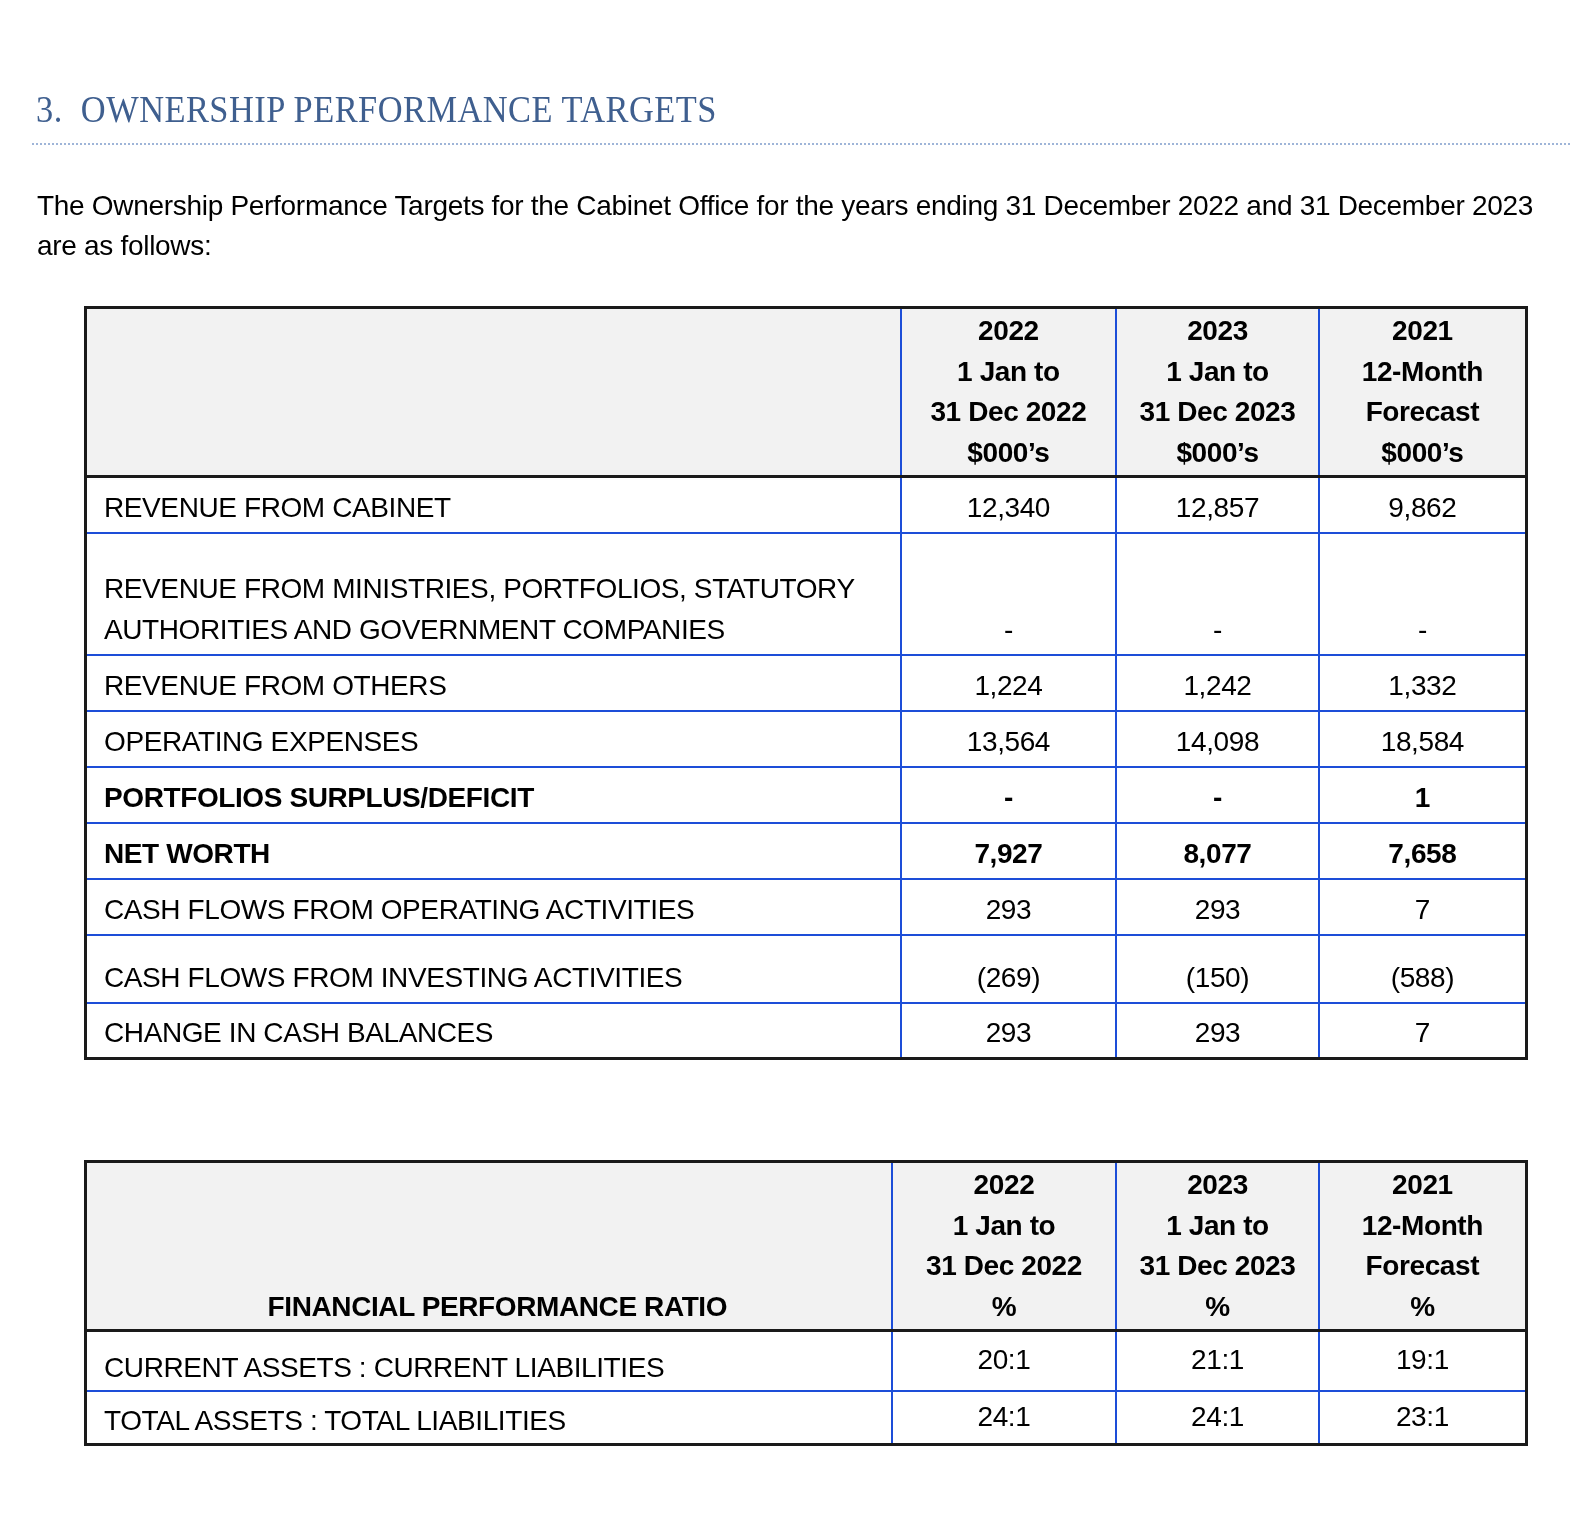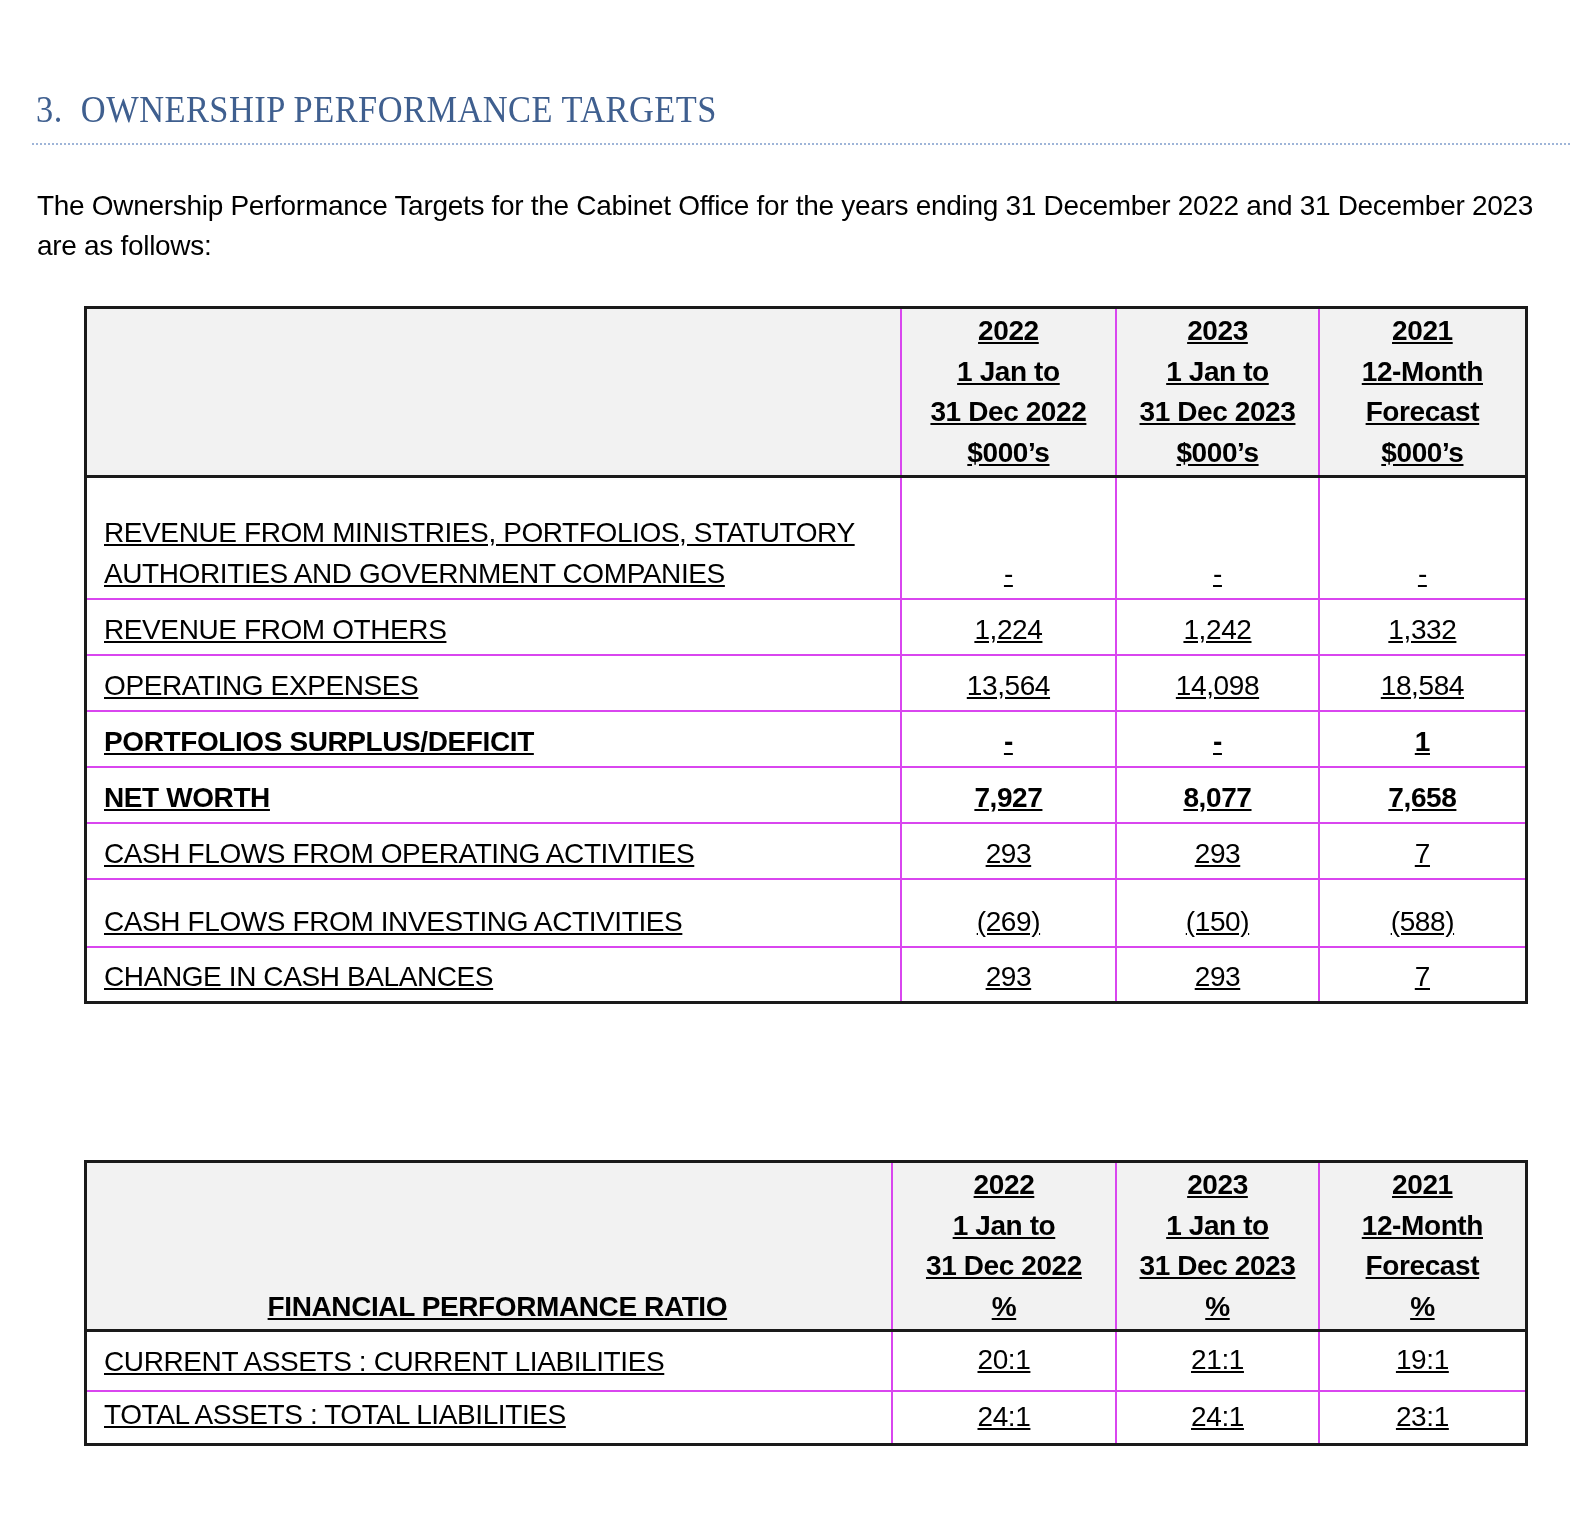--- a/index.html
+++ b/index.html
@@ -1,34 +1,34 @@
 <!DOCTYPE html>
 <html><head>
   <meta charset="utf-8">
   <style>
     html, body { margin: 0; padding: 0; background: #ffffff; }
     body { width: 1570px; height: 1522px; position: relative; font-family: "Liberation Sans", "DejaVu Sans", sans-serif; color: #000; }
     .heading { position: absolute; left: 36px; top: 88px; font-family: "Liberation Serif", "DejaVu Serif", serif; font-size: 37px; color: #3f5f8f; letter-spacing: 0.5px; transform: scaleX(0.93); transform-origin: left; white-space: nowrap; }
     .heading-rule { position: absolute; left: 32px; right: 0; top: 143px; border-top: 2px dotted #9fb5d8; }
     .intro { position: absolute; left: 37px; top: 186px; width: 1500px; font-size: 28px; line-height: 40px; letter-spacing: -0.3px; }
     table { position: absolute; left: 84px; width: 1444px; border-collapse: collapse; border: 3px solid #1a1a1a; font-size: 28px; letter-spacing: -0.4px; }
-    td, th { border: 2px solid #d946ef; padding: 0; text-decoration: underline; }
+    td, th { border: 2px solid #1d4ed8; padding: 0; }
     th { background: #f2f2f2; font-weight: bold; text-align: center; line-height: 40.5px; padding: 2px 0; vertical-align: middle; }
     thead tr { border-bottom: 3px solid #1a1a1a; }
     td.label { text-align: left; padding-left: 17px; vertical-align: bottom; padding-bottom: 4px; line-height: 41px; }
     td.num { text-align: center; vertical-align: bottom; padding-bottom: 4px; line-height: 41px; }
     tr.bold td { font-weight: bold; }
     #t1 { top: 306px; }
     #t1 tbody tr { height: 56px; }
     #t1 tbody tr.tall { height: 122px; }
     #t2 { top: 1160px; }
     #t2 th.label { text-align: center; padding-left: 17px; vertical-align: bottom; }
     #t2 tbody tr { height: 56px; }
     #t2 td.num { vertical-align: middle; padding-bottom: 2px; margin-top: 13px; }
-    #t2 td.label { vertical-align: bottom; padding-bottom: 8px; }
+    #t2 td.label { vertical-align: bottom; padding-bottom: 2px; }
   </style>
 </head>
 <body>
 
 <div class="heading">
   <span>3.</span>&nbsp;&nbsp;<span>OWNERSHIP PERFORMANCE TARGETS</span>
 </div>
 <div class="heading-rule"></div>
 
 <div class="intro">The Ownership Performance Targets for the Cabinet Office for the years ending 31 December 2022 and 31 December 2023 are as follows:</div>
@@ -57,20 +57,26 @@
       </th>
       <th>
         <div>2021</div>
         <div>12-Month</div>
         <div>Forecast</div>
         <div>$000’s</div>
       </th>
     </tr>
   </thead>
   <tbody>
+    <tr>
+      <td class="label">REVENUE FROM CABINET</td>
+      <td class="num">12,340</td>
+      <td class="num">12,857</td>
+      <td class="num">9,862</td>
+    </tr>
     <tr class="tall">
       <td class="label" style="padding-right:40px">REVENUE FROM MINISTRIES, PORTFOLIOS, STATUTORY AUTHORITIES AND GOVERNMENT COMPANIES</td>
       <td class="num">-</td>
       <td class="num">-</td>
       <td class="num">-</td>
     </tr>
     <tr>
       <td class="label">REVENUE FROM OTHERS</td>
       <td class="num">1,224</td>
       <td class="num">1,242</td>

